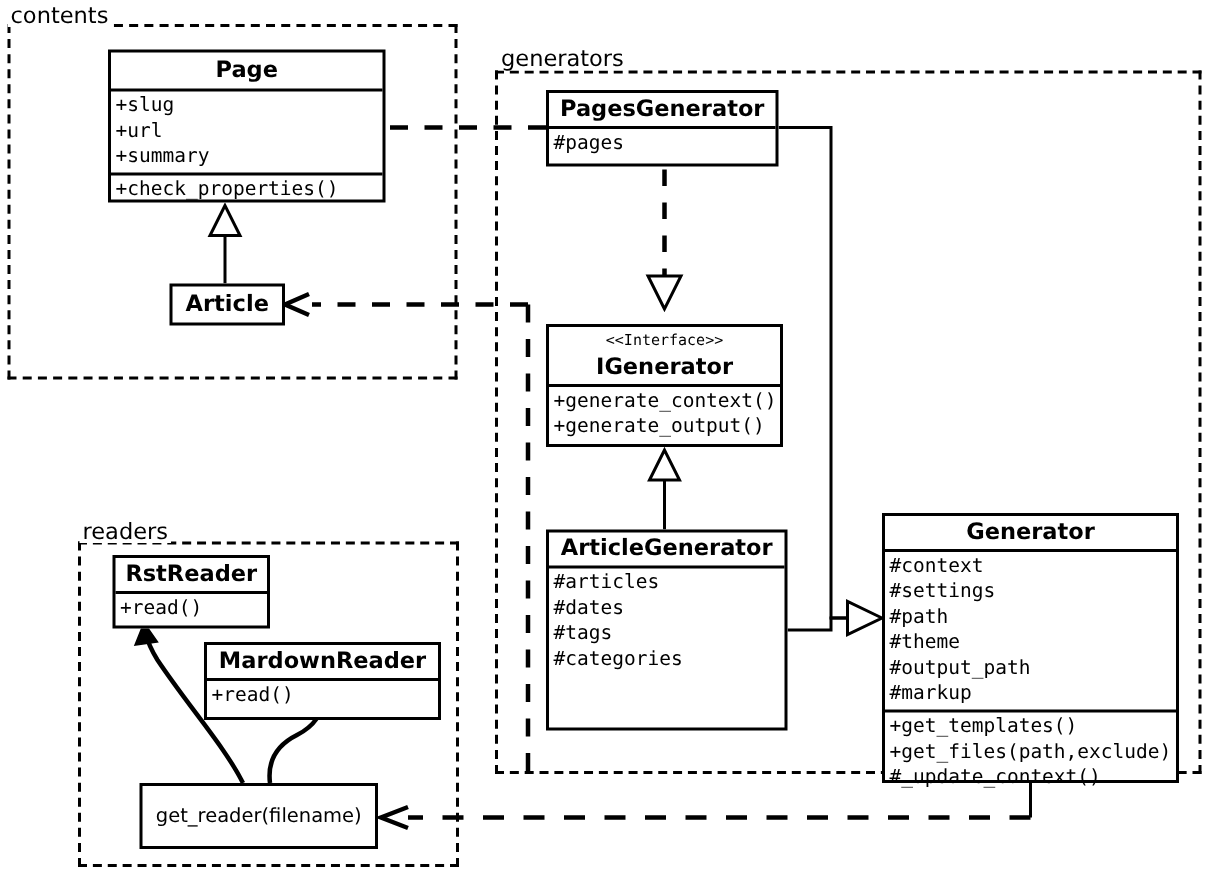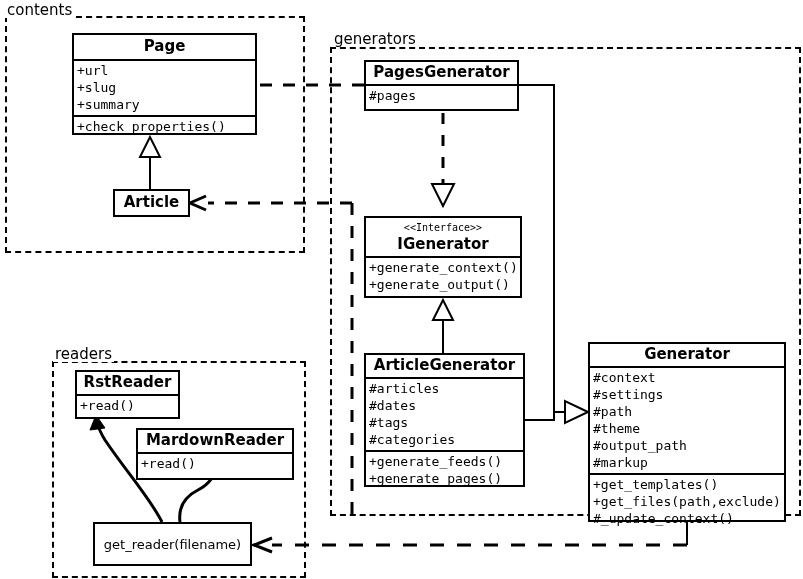--- a/index.html
+++ b/index.html
@@ -164,22 +164,22 @@
 
   <div class="package pkg-dashdot" style="left:330px; top:47px; width:471px; height:469px;"></div>
   <div class="package-label" style="left:332px; top:31px;">generators</div>
 
   <div class="package pkg-dashdot" style="left:52px; top:361px; width:254px; height:217px;"></div>
   <div class="package-label" style="left:53px; top:346px;">readers</div>
 
   <div class="uml" style="left:72px; top:33px; width:185px; height:102px;">
     <div class="title">Page</div>
     <div class="compartment">
+      <div class="member">+slug</div>
       <div class="member">+url</div>
-      <div class="member">+slug</div>
       <div class="member">+summary</div>
     </div>
     <div class="compartment">
       <div class="member">+check_properties()</div>
     </div>
   </div>
 
   <div class="uml" style="left:113px; top:189px; width:77px; height:28px;">
     <div class="title" style="padding:3px 4px 2px 4px;">Article</div>
   </div>
@@ -202,24 +202,20 @@
     </div>
   </div>
 
   <div class="uml" style="left:364px; top:353px; width:161px; height:134px;">
     <div class="title" style="padding:2px 4px 3px 4px;">ArticleGenerator</div>
     <div class="compartment">
       <div class="member">#articles</div>
       <div class="member">#dates</div>
       <div class="member">#tags</div>
       <div class="member">#categories</div>
-    </div>
-    <div class="compartment">
-      <div class="member">+generate_feeds()</div>
-      <div class="member">+generate_pages()</div>
     </div>
   </div>
 
   <div class="uml" style="left:588px; top:322px; width:198px; height:180px;margin-top:20px;">
     <div class="title" style="padding:2px 4px 3px 4px;">Generator</div>
     <div class="compartment">
       <div class="member">#context</div>
       <div class="member">#settings</div>
       <div class="member">#path</div>
       <div class="member">#theme</div>

